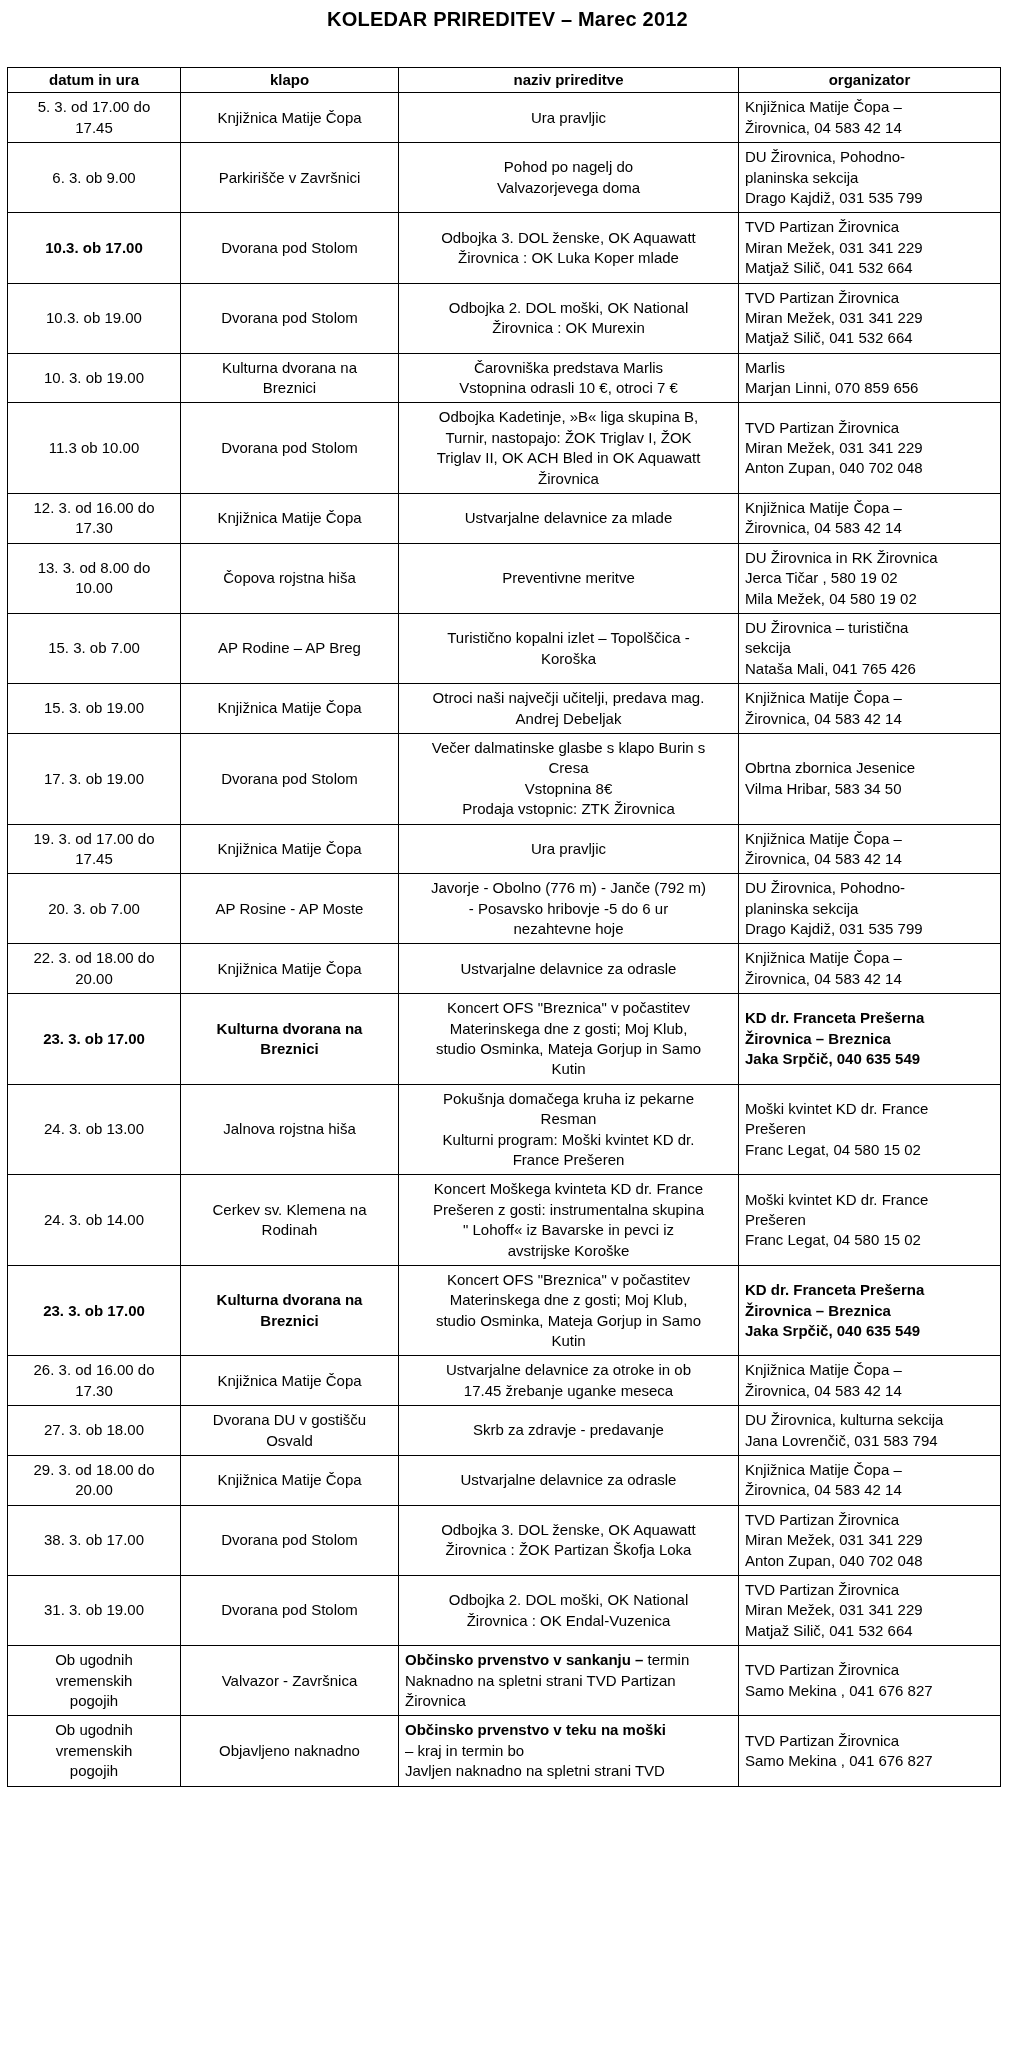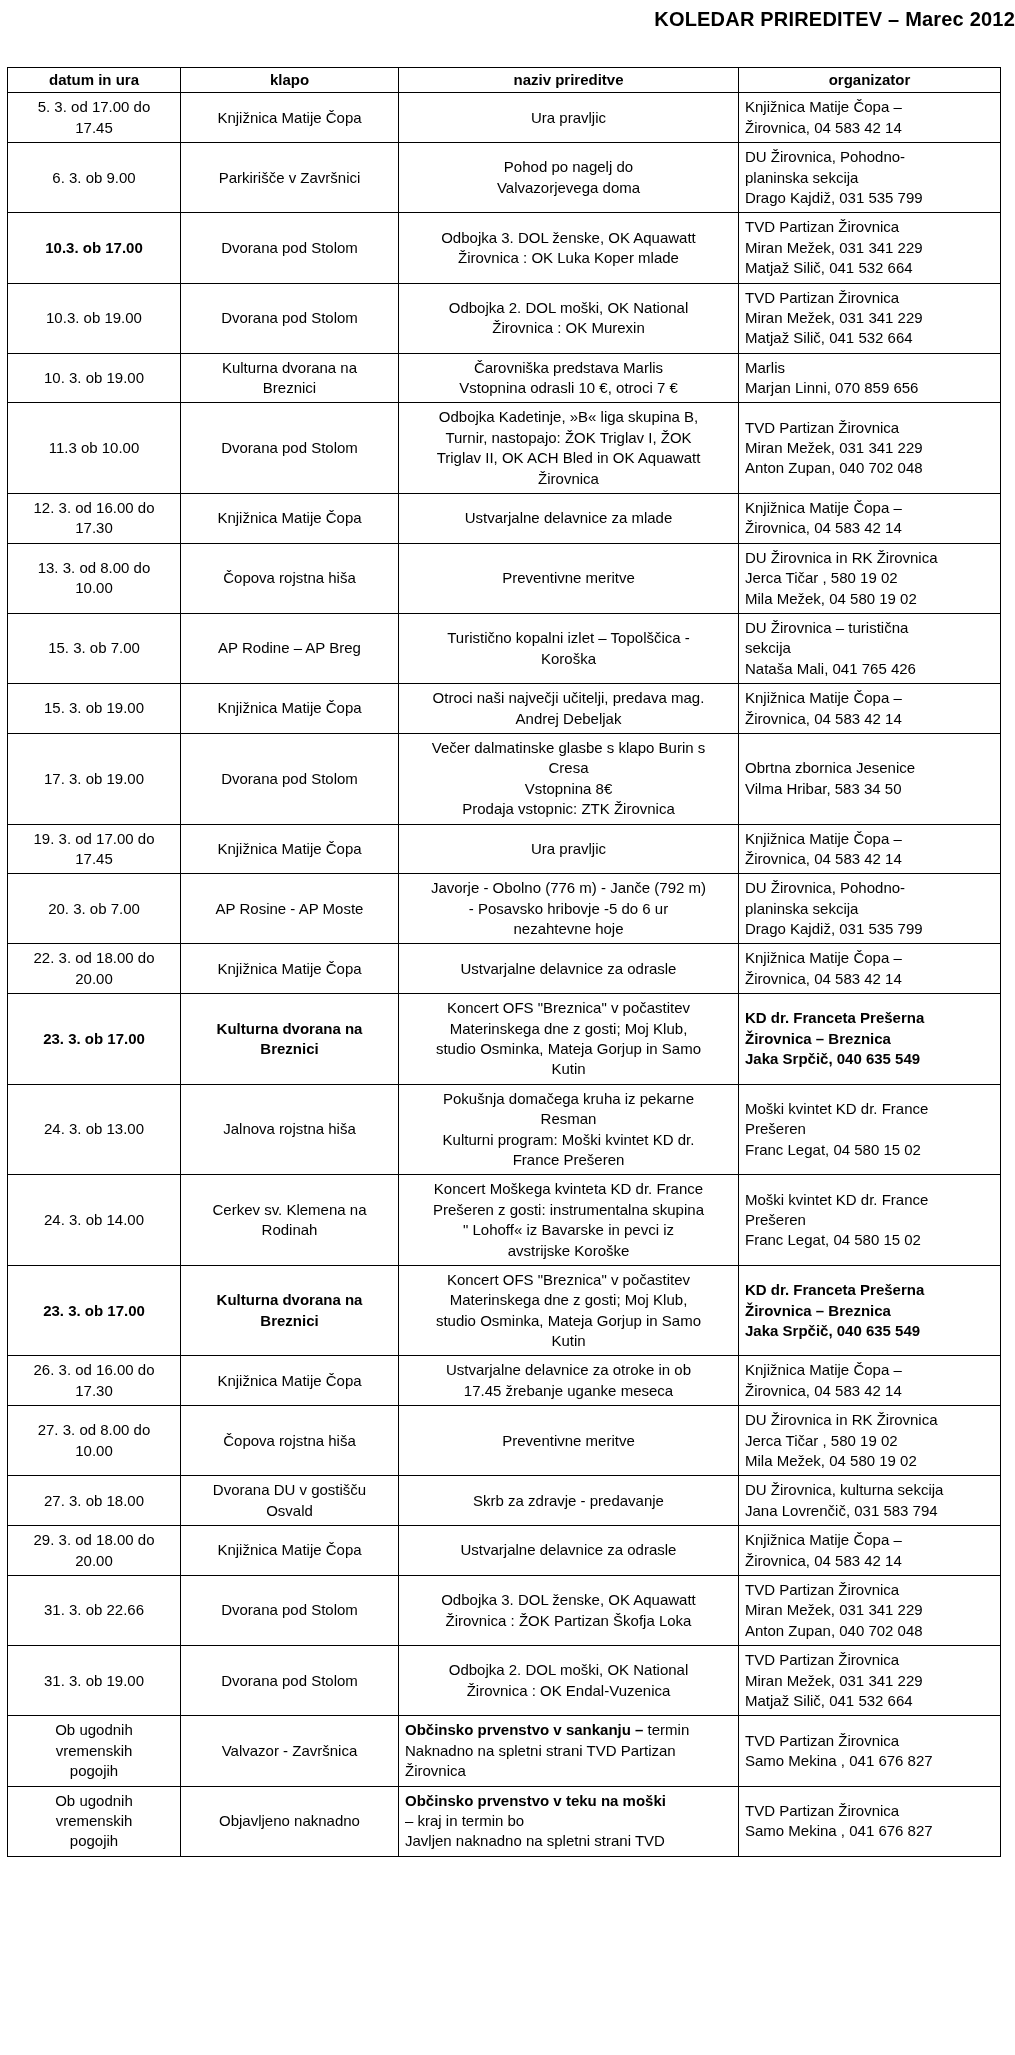--- a/index.html
+++ b/index.html
@@ -11,21 +11,21 @@
   }
   .page {
     width: 1015px;
     height: 2055px;
     overflow: hidden;
     background: #ffffff;
   }
   .doc-title {
     margin: 0;
     padding-top: 8px;
-    text-align: right;
+    text-align: center;
     font-size: 20px;
     font-weight: bold;
     letter-spacing: 0.2px;
   }
   table.events {
     border-collapse: collapse;
     table-layout: fixed;
     width: 993px;
     margin: 36px 0 0 7px;
   }
@@ -247,46 +247,37 @@
       <tr>
         <td class="c">26. 3. od 16.00 do
 17.30</td>
         <td class="c">Knjižnica Matije Čopa</td>
         <td class="c">Ustvarjalne delavnice za otroke in ob
 17.45 žrebanje uganke meseca</td>
         <td class="org">Knjižnica Matije Čopa –
 Žirovnica, 04 583 42 14</td>
       </tr>
       <tr>
-        <td class="c">27. 3. od 8.00 do
-10.00</td>
-        <td class="c">Čopova rojstna hiša</td>
-        <td class="c">Preventivne meritve</td>
-        <td class="org">DU Žirovnica in RK Žirovnica
-Jerca Tičar , 580 19 02
-Mila Mežek, 04 580 19 02</td>
-      </tr>
-      <tr>
         <td class="c">27. 3. ob 18.00</td>
         <td class="c">Dvorana DU v gostišču
 Osvald</td>
         <td class="c">Skrb za zdravje - predavanje</td>
         <td class="org">DU Žirovnica, kulturna sekcija
 Jana Lovrenčič, 031 583 794</td>
       </tr>
       <tr>
         <td class="c">29. 3. od 18.00 do
 20.00</td>
         <td class="c">Knjižnica Matije Čopa</td>
         <td class="c">Ustvarjalne delavnice za odrasle</td>
         <td class="org">Knjižnica Matije Čopa –
 Žirovnica, 04 583 42 14</td>
       </tr>
       <tr>
-        <td class="c">31. 3. ob 22.66</td>
+        <td class="c">38. 3. ob 17.00</td>
         <td class="c">Dvorana pod Stolom</td>
         <td class="c">Odbojka 3. DOL ženske, OK Aquawatt
 Žirovnica : ŽOK Partizan Škofja Loka</td>
         <td class="org">TVD Partizan Žirovnica
 Miran Mežek, 031 341 229
 Anton Zupan, 040 702 048</td>
       </tr>
       <tr>
         <td class="c">31. 3. ob 19.00</td>
         <td class="c">Dvorana pod Stolom</td>

